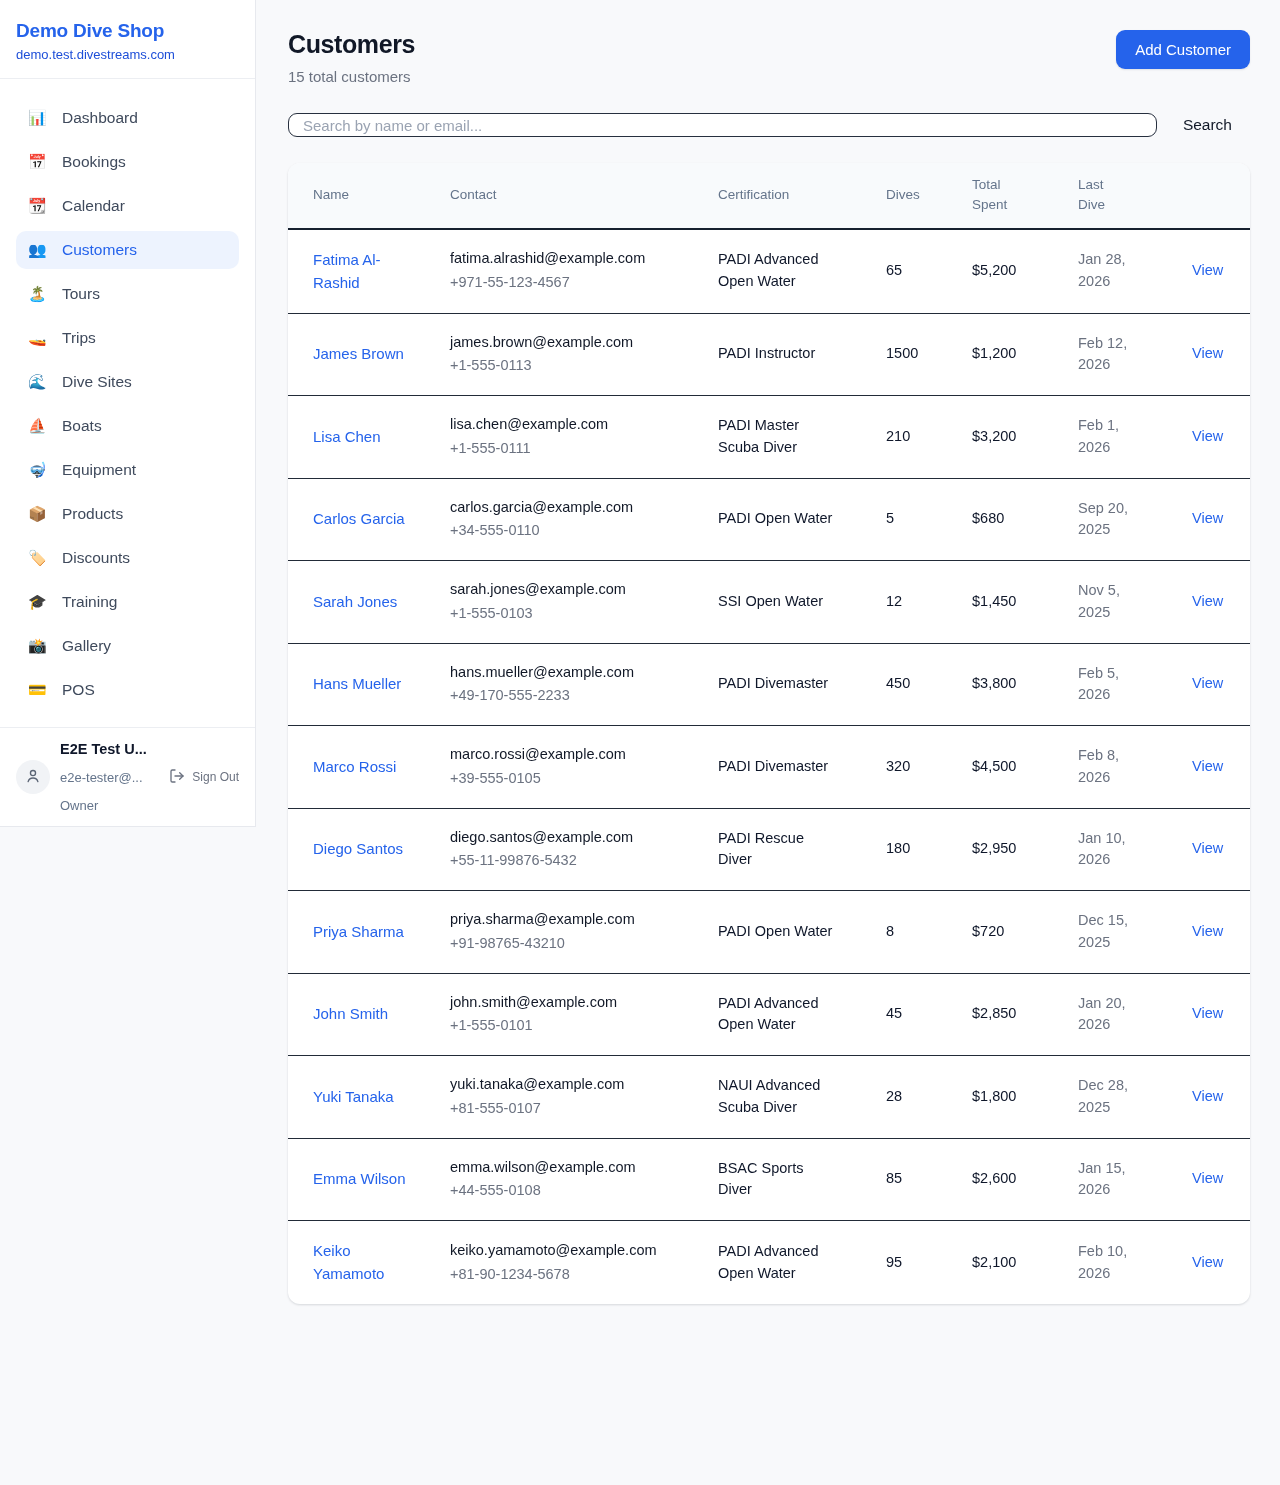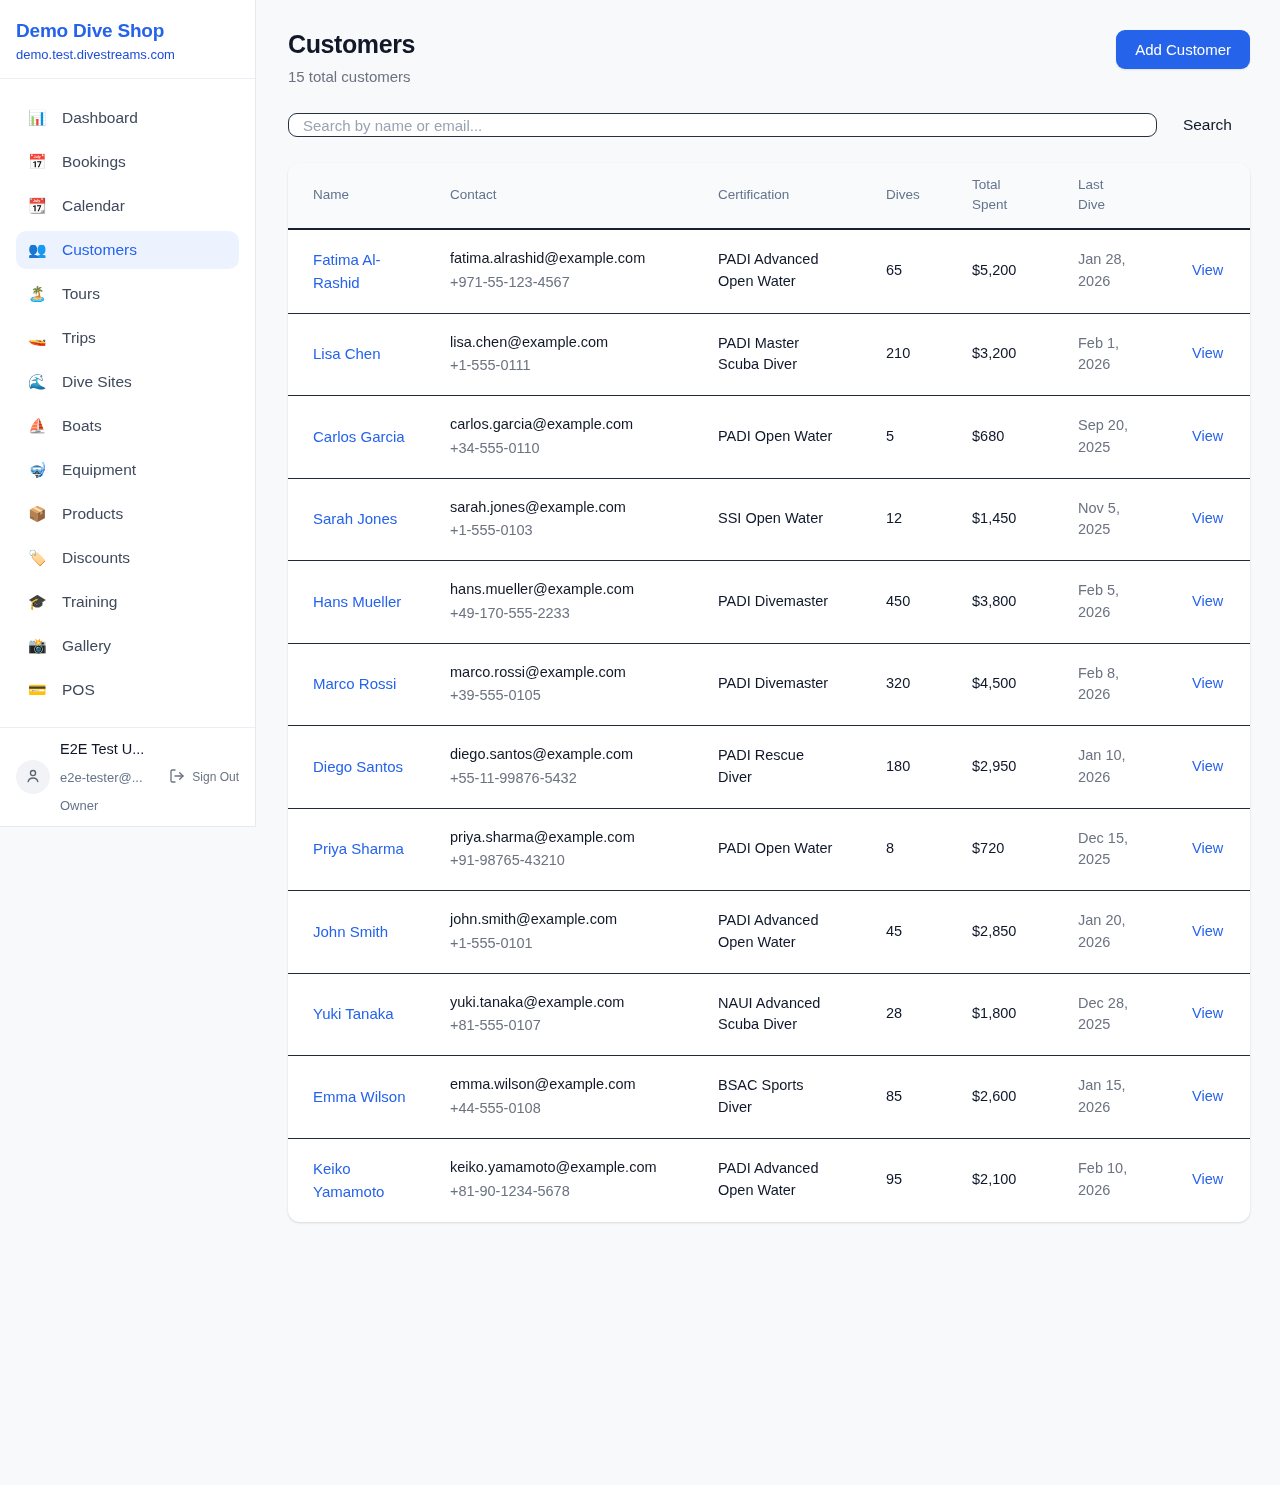--- a/index.html
+++ b/index.html
@@ -30,21 +30,21 @@
   .nav-icon { width:20px; text-align:center; font-size:15px; flex:none; }
   .sb-user {
     border-top:1px solid #eceef2; padding:13px 16px;
     display:flex; align-items:center; gap:10px;
   }
   .avatar {
     width:34px; height:34px; border-radius:50%; background:#f1f3f6;
     display:flex; align-items:center; justify-content:center; color:#5b6575; flex:none;
   }
   .user-meta { min-width:0; }
-  .user-name { font-weight:normal; font-size:14.5px; white-space:nowrap; }
+  .user-name { font-weight:bold; font-size:14.5px; white-space:nowrap; }
   .user-email, .user-role { color:#64748b; font-size:13px; margin-top:13px; white-space:nowrap; }
   .signout {
     margin-left:auto; display:flex; align-items:center; gap:7px;
     background:none; border:none; color:#6b7280; font-size:12px; cursor:pointer;
     font-family:inherit; padding:0; flex:none;
   }
 
   
   main { flex:1; padding:30px 30px 24px 32px; min-width:0; }
   .head-row { display:flex; justify-content:space-between; align-items:flex-start; margin-bottom:28px; }
@@ -240,20 +240,32 @@
       <div><span class="email">fatima.alrashid@example.com</span></div>
       <div class="phone">+971-55-123-4567</div>
     </td>
     <td class="c-cert"><span class="cert">PADI Advanced Open Water</span></td>
     <td class="c-dives">65</td>
     <td class="c-spent">$5,200</td>
     <td class="c-last">Jan 28, 2026</td>
     <td class="c-view"><a href="#" class="view-link">View</a></td>
   </tr>
             <tr>
+    <td class="c-name"><a href="#" class="name-link">James Brown</a></td>
+    <td class="c-contact">
+      <div><span class="email">james.brown@example.com</span></div>
+      <div class="phone">+1-555-0113</div>
+    </td>
+    <td class="c-cert"><span class="cert">PADI Instructor</span></td>
+    <td class="c-dives">1500</td>
+    <td class="c-spent">$1,200</td>
+    <td class="c-last">Feb 12, 2026</td>
+    <td class="c-view"><a href="#" class="view-link">View</a></td>
+  </tr>
+            <tr>
     <td class="c-name"><a href="#" class="name-link">Lisa Chen</a></td>
     <td class="c-contact">
       <div><span class="email">lisa.chen@example.com</span></div>
       <div class="phone">+1-555-0111</div>
     </td>
     <td class="c-cert"><span class="cert">PADI Master Scuba Diver</span></td>
     <td class="c-dives">210</td>
     <td class="c-spent">$3,200</td>
     <td class="c-last">Feb 1, 2026</td>
     <td class="c-view"><a href="#" class="view-link">View</a></td>

